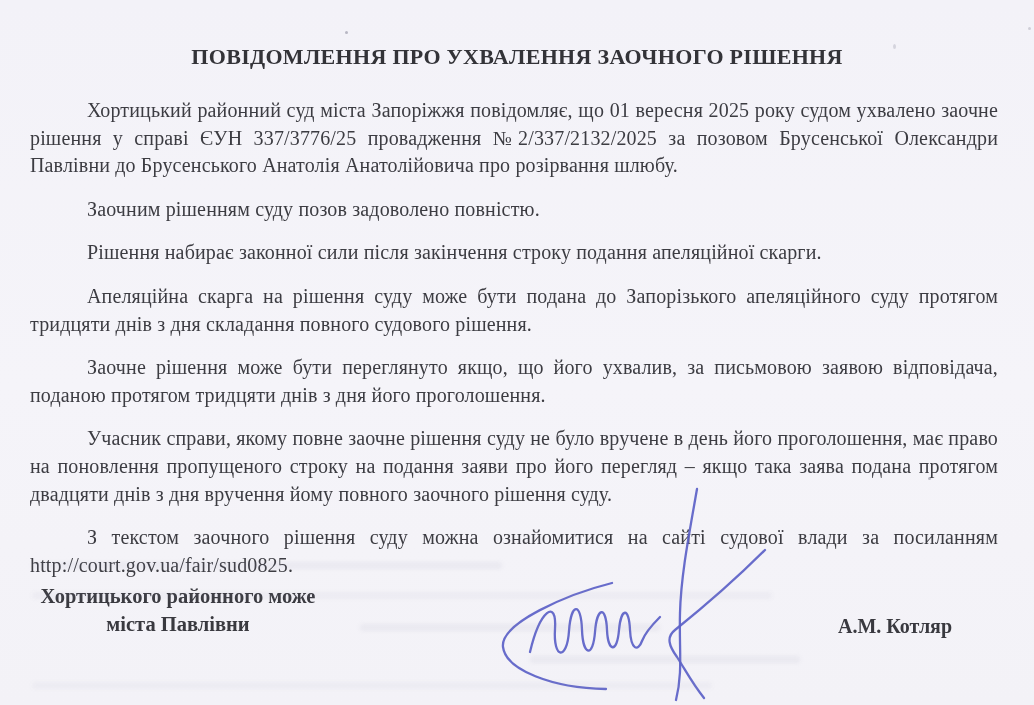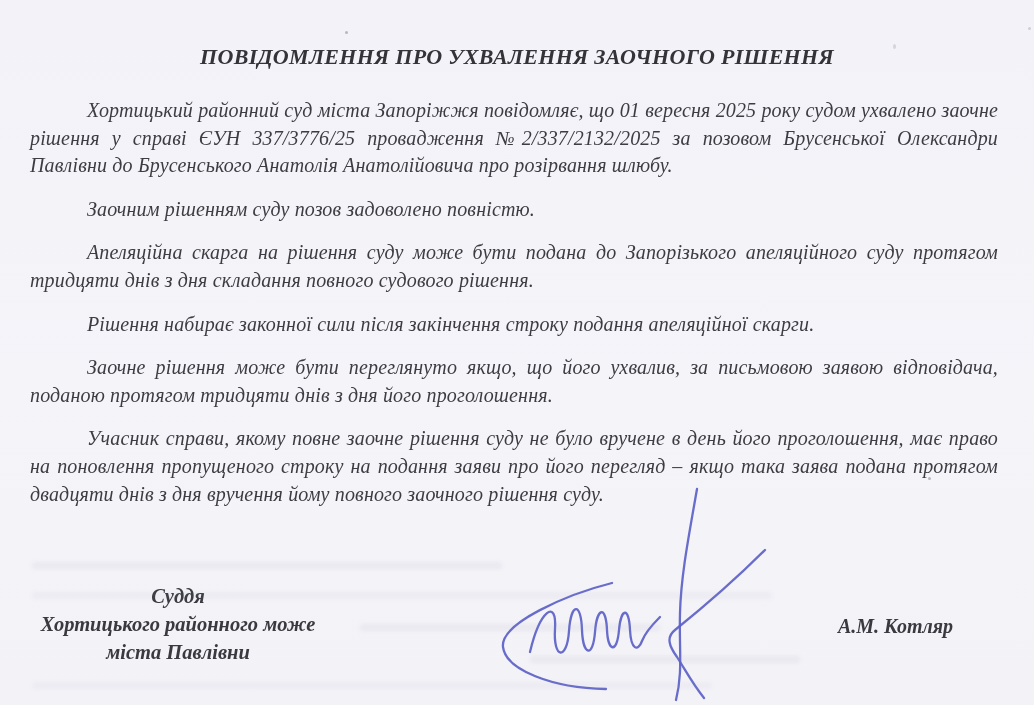--- a/index.html
+++ b/index.html
@@ -13,21 +13,20 @@
     font-family: "Liberation Serif", "DejaVu Serif", serif;
     background: var(--paper);
   }
   .page {
     position: relative;
     width: 1034px;
     height: 705px;
     overflow: hidden;
     background: linear-gradient(180deg, #f3f2f8 0%, #f5f4f9 55%, #f3f2f7 100%);
     color: var(--ink);
-    font-style: italic;
   }
   .title {
     margin-top: 44px;
     text-align: center;
     font-size: 22px;
     font-weight: bold;
     letter-spacing: 0.3px;
     color: #333338;
   }
   .body-text {
@@ -104,28 +103,28 @@
 </head>
 <body>
 
 <div class="page">
 
   <h1 class="title">ПОВІДОМЛЕННЯ ПРО УХВАЛЕННЯ ЗАОЧНОГО РІШЕННЯ</h1>
 
   <div class="body-text">
     <p>Хортицький районний суд міста Запоріжжя повідомляє, що 01 вересня 2025 року судом ухвалено заочне рішення у справі  ЄУН 337/3776/25 провадження №2/337/2132/2025 за позовом Брусенської Олександри Павлівни до Брусенського Анатолія Анатолійовича про розірвання шлюбу.</p>
     <p>Заочним рішенням суду позов задоволено повністю.</p>
+    <p>Рішення набирає законної сили після закінчення строку подання апеляційної скарги.</p>
     <p>Апеляційна скарга на рішення суду може бути подана до Запорізького апеляційного суду протягом тридцяти днів з дня складання повного судового рішення.</p>
-    <p>Рішення набирає законної сили після закінчення строку подання апеляційної скарги.</p>
     <p>Заочне рішення може бути переглянуто якщо, що його ухвалив, за письмовою заявою відповідача, поданою протягом тридцяти днів з дня його проголошення.</p>
     <p>Учасник справи, якому повне заочне рішення суду не було вручене в день його проголошення, має право на поновлення пропущеного строку на подання заяви про його перегляд – якщо така заява подана протягом двадцяти днів з дня вручення йому повного заочного рішення суду.</p>
+    <p><span>З текстом заочного рішення суду можна ознайомитися на сайті судової влади за посиланням </span><span class="link">http://court.gov.ua/fair/sud0825</span><span>.</span></p>
   </div>
 
   <div class="sig-left">
-    <div>Суддя</div>
     <div>Хортицького районного може</div>
     <div>міста Павлівни</div>
   </div>
 
   <svg class="signature-svg" viewBox="0 0 300 230" aria-hidden="true">
 
     <path d="M 132 103 C 88 114 20 143 23 167 C 26 190 72 208 126 209"></path>
 
     <path d="M 50 172 C 60 130 77 118 75 149 C 73 179 87 181 89 151 C 91 123 101 121 102 150 C 103 176 113 178 115 152 C 117 127 126 125 127 150 C 128 172 137 174 139 150 C 141 128 149 126 150 150 C 151 170 158 172 162 161 C 165 153 172 145 180 137"></path>
 

